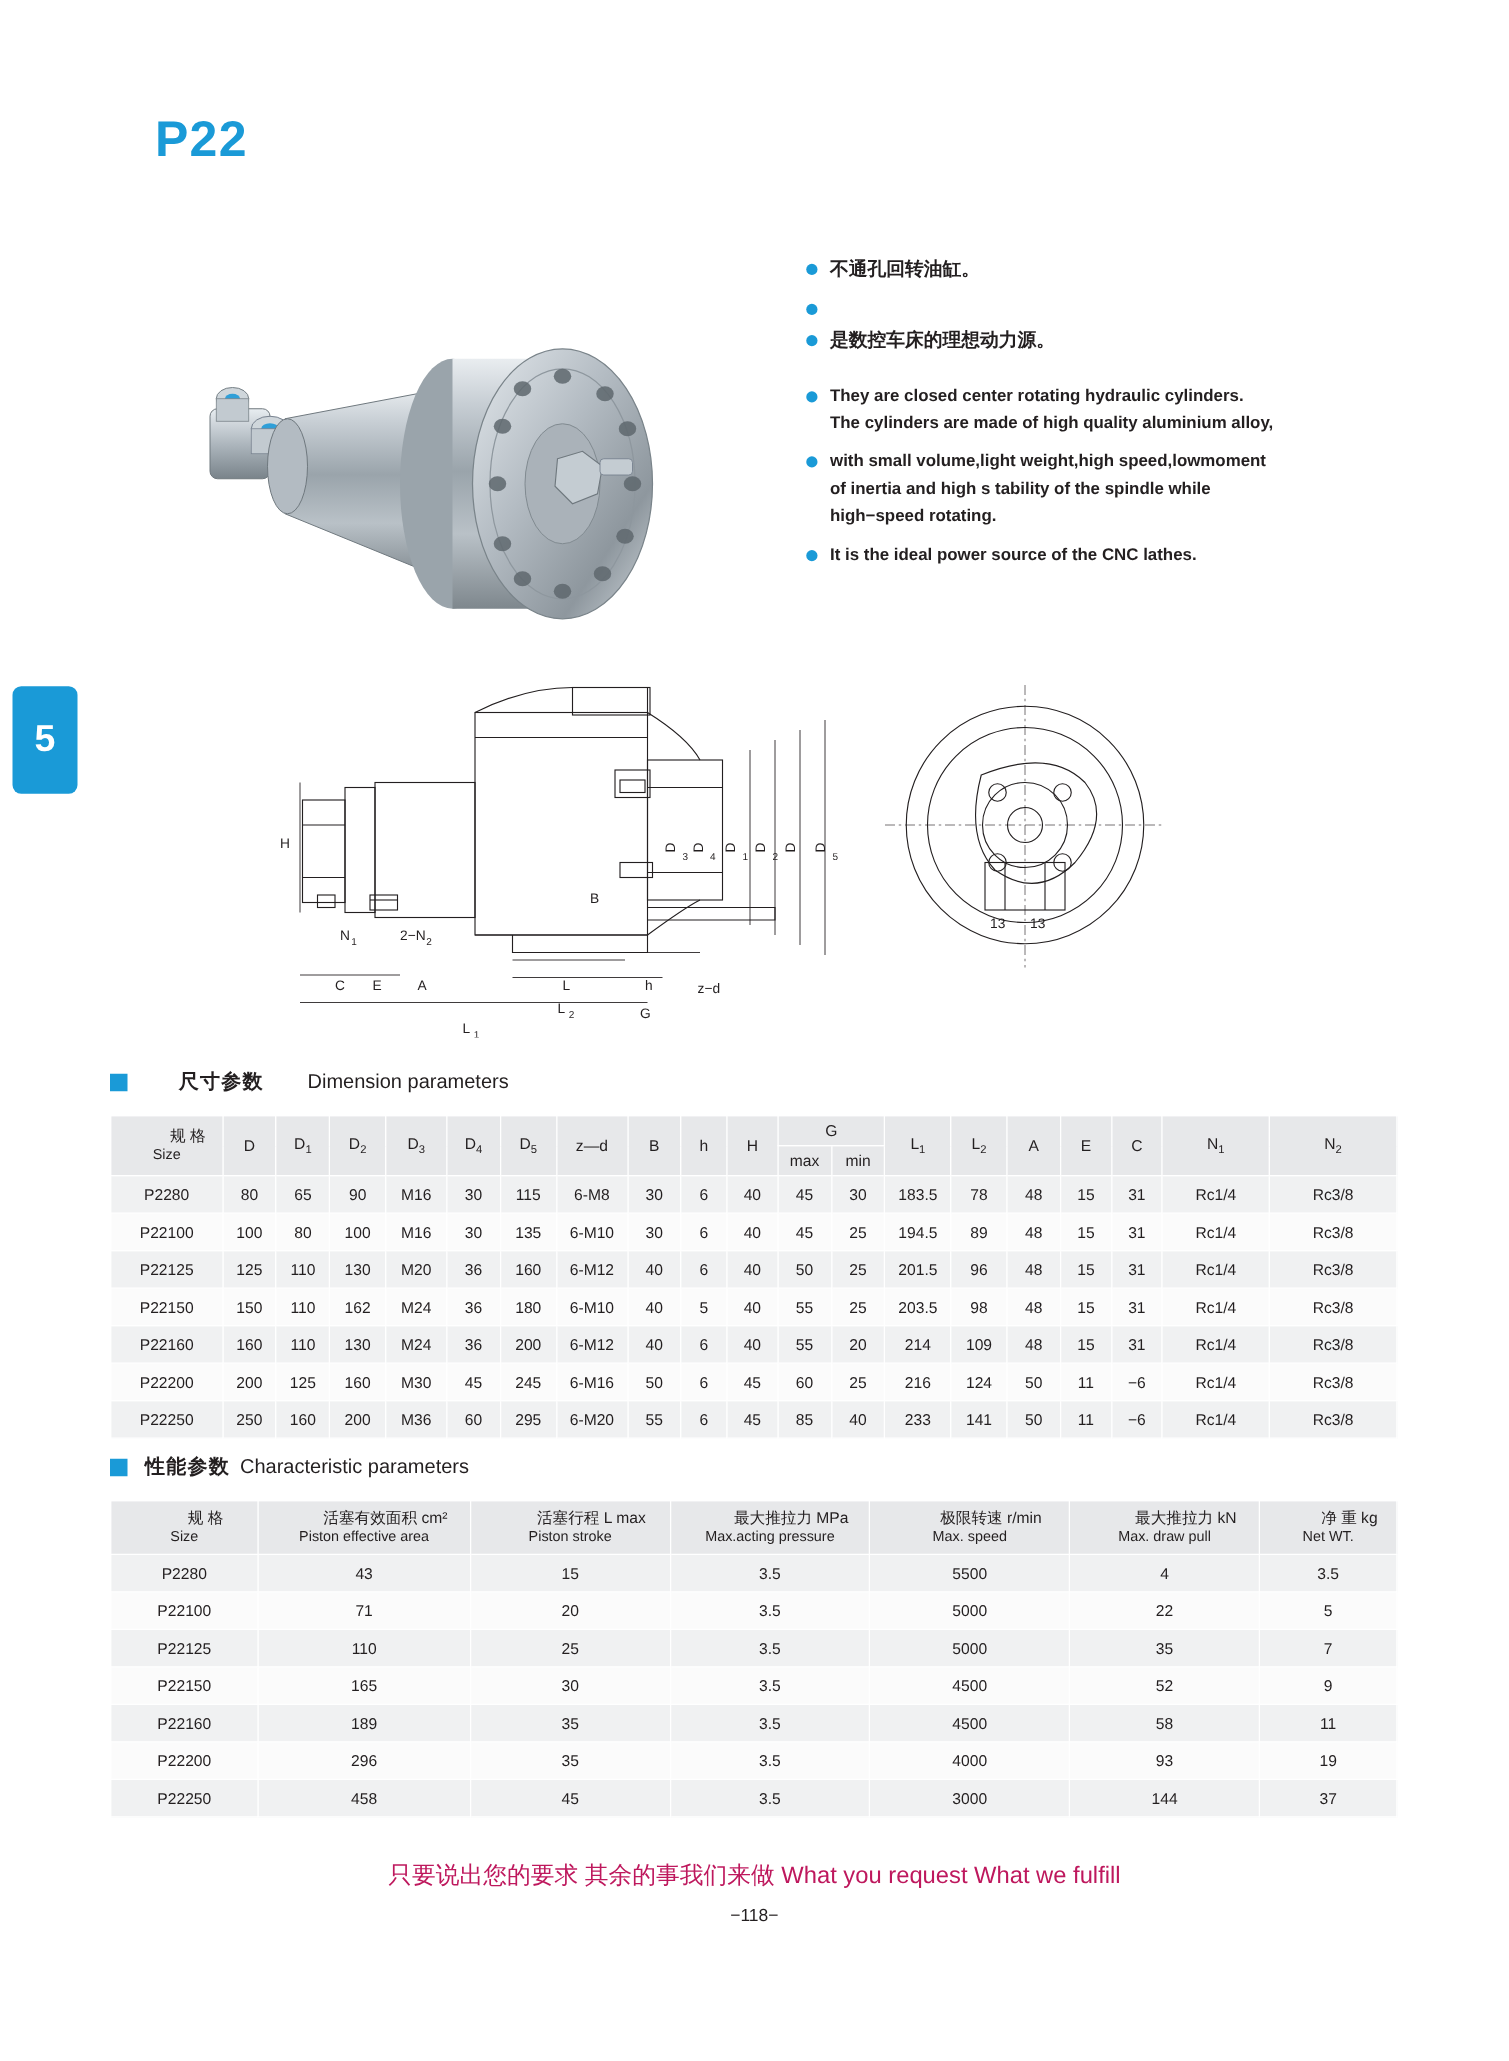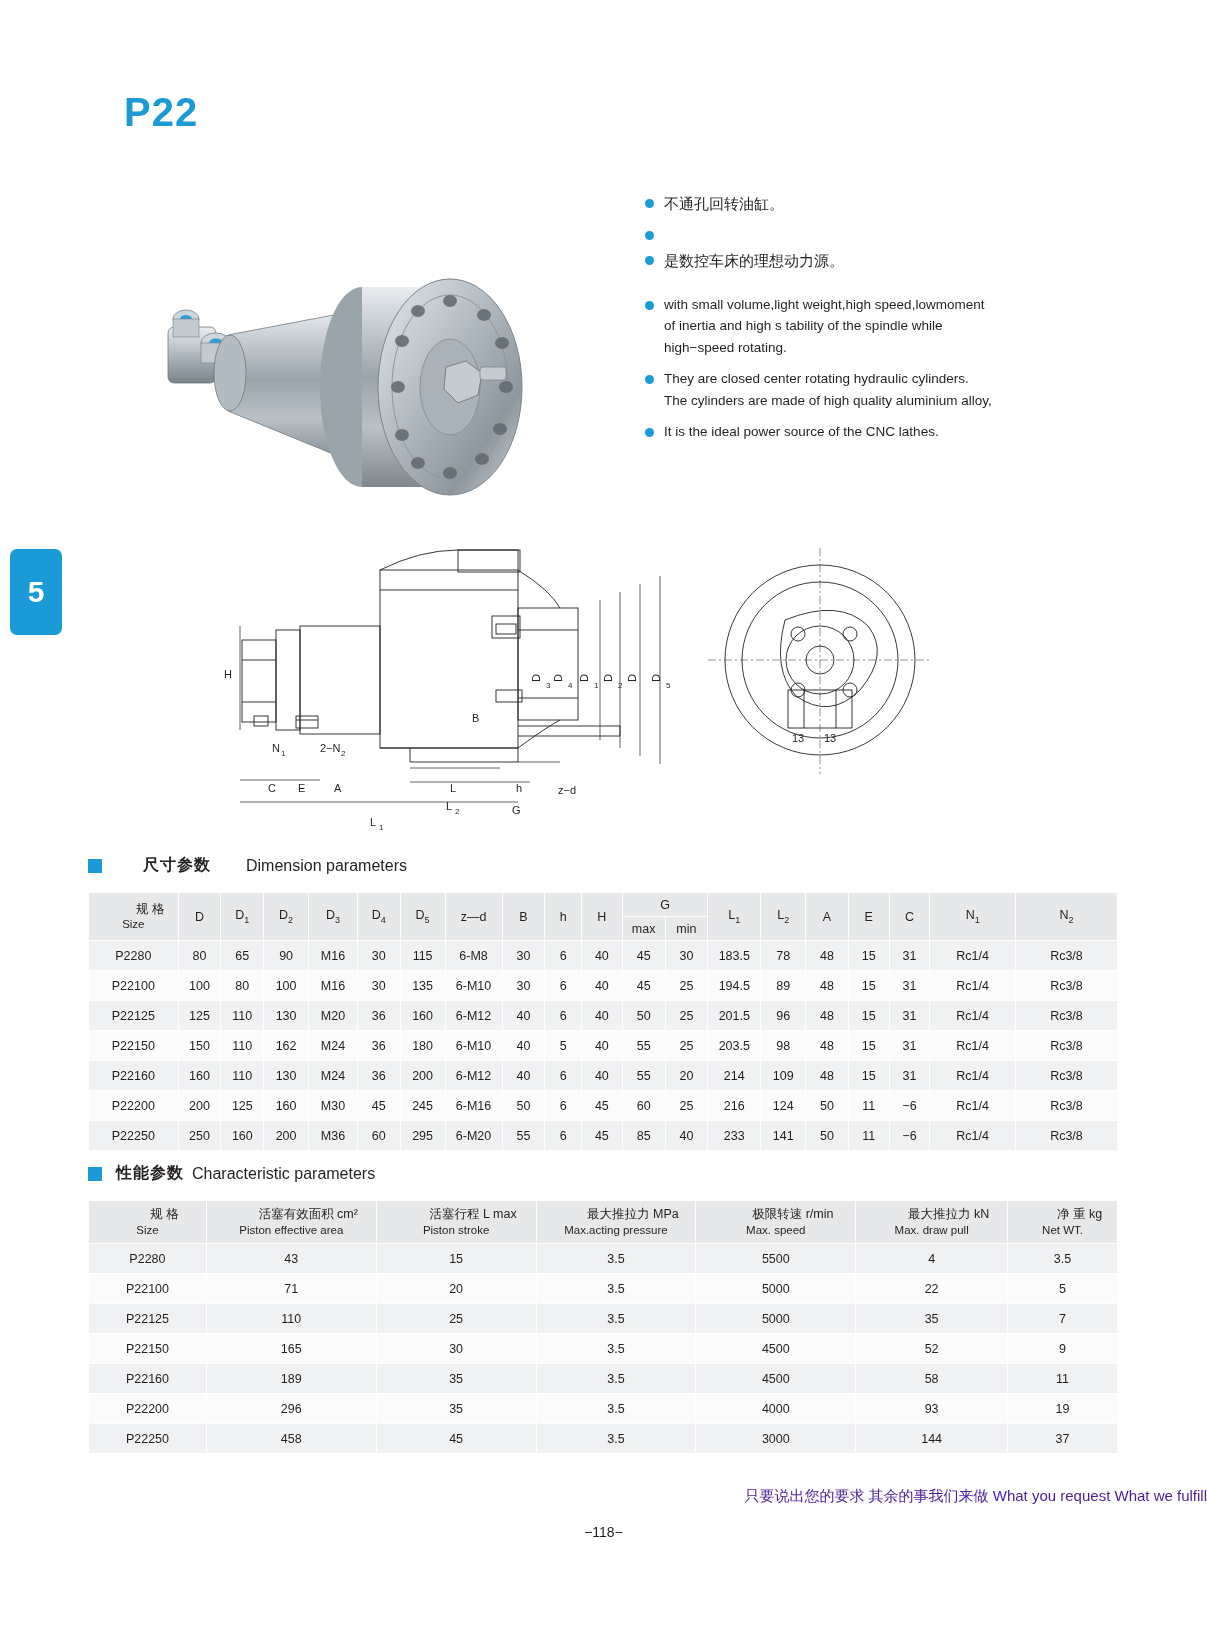--- a/index.html
+++ b/index.html
@@ -25,21 +25,21 @@
     position:absolute;left:10px;top:549px;width:52px;height:86px;
     background:#1a9ad7;border-radius:7px;
     color:#fff;font-size:30px;font-weight:bold;
     display:flex;align-items:center;justify-content:center;
   }
 
   
   .photo{position:absolute;left:150px;top:215px;width:420px;height:300px;}
 
   
-  .bullets{position:absolute;left:645px;top:192px;width:400px;}
+  .bullets{position:absolute;left:645px;top:204px;width:400px;font-weight:bold;}
   .b-row{display:flex;align-items:flex-start;margin-bottom:9px;}
   .dot{
     width:9px;height:9px;border-radius:50%;background:#1a9ad7;
     flex:0 0 9px;margin-top:7px;margin-right:10px;
   }
   .b-cn{font-size:15px;line-height:1.55;color:#231f20;}
   .b-text-block{font-size:13.5px;line-height:1.62;color:#231f20;}
 
   
   .drawing{position:absolute;left:200px;top:530px;width:740px;height:300px;}
@@ -62,21 +62,21 @@
   .t2{left:88px;top:1200px;width:1030px;}
   .t2 th{background:#e7e8ea;height:42px;font-size:12.5px;padding:0 4px;}
   .t2 td{height:27px;font-size:12.5px;}
   .t2 tbody tr:nth-child(odd) td{background:#f0f1f2;}
   .t2 tbody tr:nth-child(even) td{background:#fbfbfb;}
   .hdr-cn{display:block;font-size:12.5px;line-height:1.25;padding-left:34px;}
   .hdr-en{display:block;font-size:11.5px;line-height:1.25;}
   .sub{font-size:9px;vertical-align:sub;}
 
   
-  .footer{position:absolute;left:0;top:1487px;width:100%;text-align:right;font-size:15px;color:#4c1d95;}
+  .footer{position:absolute;left:0;top:1487px;width:100%;text-align:center;font-size:19px;color:#be185d;}
   .pageno{position:absolute;left:0;top:1524px;width:100%;text-align:center;font-size:14px;color:#231f20;}
 </style>
 </head>
 <body>
 
 <div class="header">
   <div class="code">P22</div>
 </div>
 
 <div class="side-tab">
@@ -156,28 +156,28 @@
   <div class="b-row">
     <div class="dot"></div>
   </div>
   <div class="b-row">
     <div class="dot"></div>
     <div class="b-cn">是数控车床的理想动力源。</div>
   </div>
   <div style="height:12px"></div>
   <div class="b-row">
     <div class="dot"></div>
+    <div class="b-text-block" style="white-space:pre-line;width:370px">They are closed center rotating hydraulic cylinders.
+The cylinders are made of high quality aluminium alloy,</div>
+  </div>
+  <div class="b-row">
+    <div class="dot"></div>
     <div class="b-text-block" style="white-space:pre-line;width:370px">with small volume,light weight,high speed,lowmoment
 of inertia and high s tability of the spindle while
 high−speed rotating.</div>
-  </div>
-  <div class="b-row">
-    <div class="dot"></div>
-    <div class="b-text-block" style="white-space:pre-line;width:370px">They are closed center rotating hydraulic cylinders.
-The cylinders are made of high quality aluminium alloy,</div>
   </div>
   <div class="b-row">
     <div class="dot"></div>
     <div class="b-text-block" style="width:370px">It is the ideal power source of the CNC lathes.</div>
   </div>
 </div>
 
 <div class="drawing">
   <svg width="740" height="300" viewBox="0 0 740 300">
     <g fill="none" stroke="#231f20" stroke-width="0.9">

